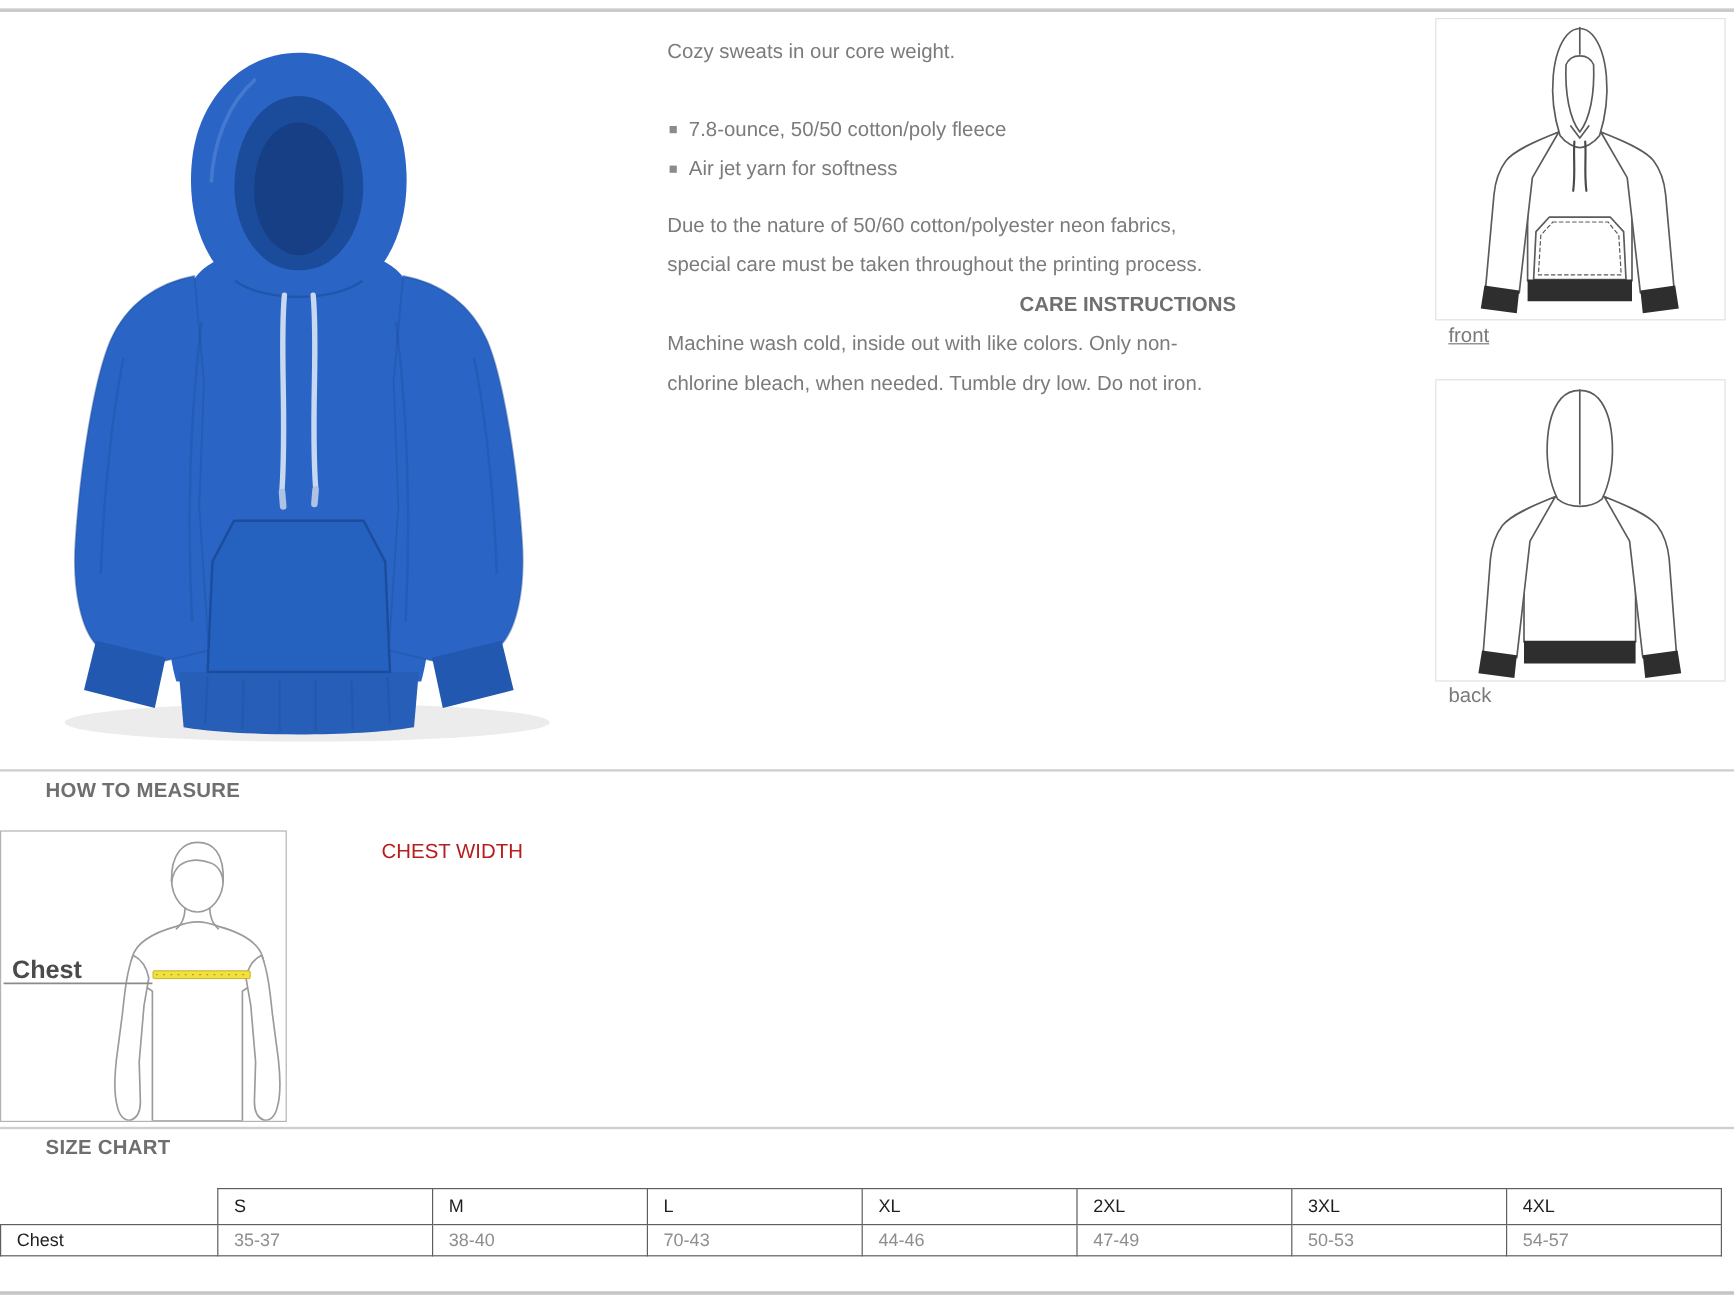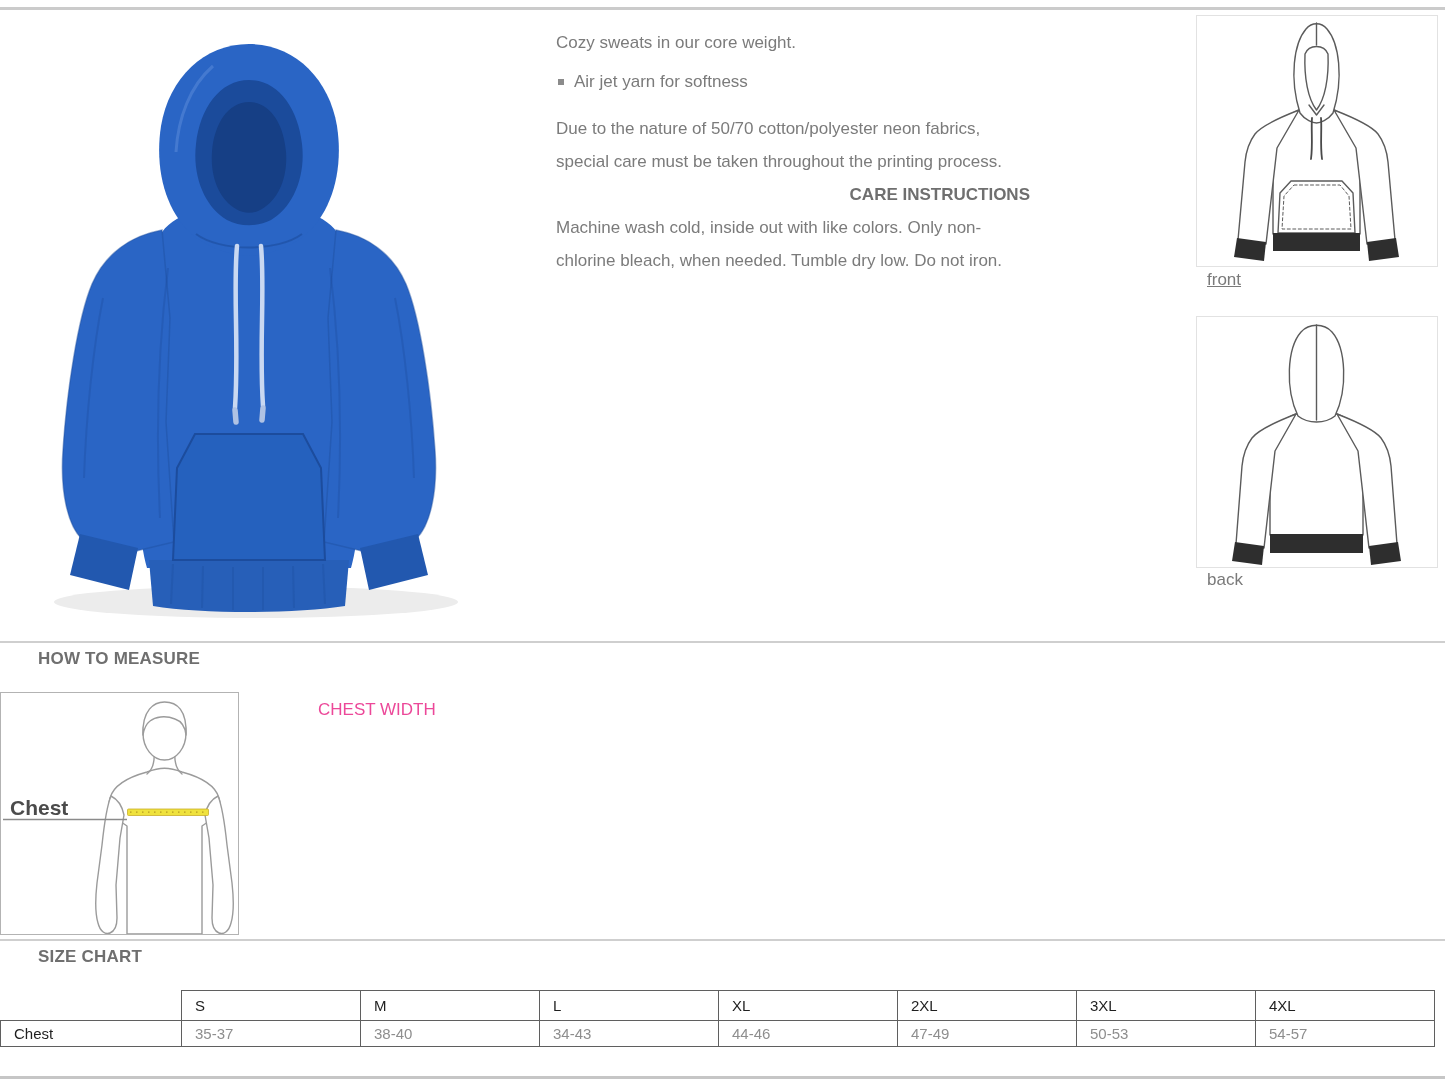--- a/index.html
+++ b/index.html
@@ -13,21 +13,21 @@
   #rule-measure{ top: 641px;  height: 2px; background:#cfcfcf; }
   #rule-size   { top: 939px;  height: 2px; background:#cfcfcf; }
   #rule-bottom { top: 1076px; height: 3px; background:#c6c6c6; }
 
   
   .photo { position: absolute; left: 8px; top: 18px; width: 482px; height: 614px; }
 
   
   .desc { position: absolute; left: 556px; top: 26px; width: 474px;
           font-size: 17px; line-height: 33px; color: #7b7b7b; }
-  .desc .intro { margin-bottom: 6px; }
+  .desc .intro { margin-bottom: 32px; }
   .desc ul { list-style: none; margin: 0 0 14px 0; }
   .desc li { position: relative; padding-left: 18px; line-height: 33px; }
   .desc li::before { content: ""; position: absolute; left: 2px; top: 14px;
                      width: 6px; height: 6px; background: #8b8b8b; }
   .desc .care-heading { font-weight: bold; color: #6f6f6f; text-align: right; }
 
   
   .thumb { position: absolute; left: 1196px; width: 242px; height: 252px;
            border: 1px solid #e2e2e2; background: #fff; }
   #thumb-front { top: 15px; }
@@ -40,21 +40,21 @@
   .section-heading { position: absolute; left: 3px; font-size: 17px;
                      font-weight: bold; color: #6f6f6f; letter-spacing: .2px; margin-left: 35px; }
   #measure-heading { top: 649px; }
   #size-heading    { top: 947px; }
 
   
   .diagram { position: absolute; left: 0; top: 692px; width: 239px; height: 243px;
              border: 1px solid #b3b3b3; background: #fff; }
   .chest-width { position: absolute; left: 318px; top: 694px; width: 515px;
                  font-size: 17px; line-height: 32px; color: #7b7b7b; }
-  .chest-width .cw-title { color: #ec4899; margin-bottom: 4px; }
+  .chest-width .cw-title { color: #b91c1c; margin-bottom: 4px; }
 
   
   .size-table { position: absolute; left: 0; top: 990px; border-collapse: collapse;
                 table-layout: fixed; font-size: 15px; }
   .size-table th, .size-table td { text-align: left; padding: 0 0 0 13px;
                                    border: 1px solid #5f5f5f; font-weight: normal; }
   .size-table th { height: 30px; color: #1f1f1f; background: #fff; }
   .size-table td { height: 26px; color: #8e8e8e; }
   .size-table th.blank { border: none; background: transparent; }
   .size-table td.rowlabel { color: #1f1f1f; }
@@ -110,23 +110,24 @@
     <g stroke="#AFC2E4" stroke-width="5.5" stroke-linecap="round">
       <path d="M 227,392 L 228,404"></path>
       <path d="M 255,390 L 254,402"></path>
     </g>
   </svg>
 </div>
 
 <div class="desc">
   <p class="intro">Cozy sweats in our core weight.</p>
   <ul>
+    <li>7.8-ounce, 50/50 cotton/poly fleece</li>
     <li>Air jet yarn for softness</li>
   </ul>
-  <p>Due to the nature of 50/70 cotton/polyester neon fabrics, special care must be taken throughout the printing process.</p>
+  <p>Due to the nature of 50/60 cotton/polyester neon fabrics, special care must be taken throughout the printing process.</p>
   <p class="care-heading">CARE INSTRUCTIONS</p>
   <p>Machine wash cold, inside out with like colors. Only non-chlorine bleach, when needed. Tumble dry low. Do not iron.</p>
 </div>
 
 <div class="thumb" id="thumb-front">
   <svg width="240" height="250" viewBox="0 0 240 250">
     <g transform="translate(24,2)" stroke="#5b5b5b" stroke-width="1.4" stroke-linejoin="round" stroke-linecap="round" fill="#ffffff">
       <path d="M 78,92 C 85,87 106,87 113,92 C 127,98 136,109 139,125 L 139,216 L 52,216 L 52,125 C 55,109 64,98 78,92 Z"></path>
       <path d="M 78,92 C 60,99 41,107 34,116 C 28,124 25,134 24,144 L 17,222 L 45,226 L 56,130 Z"></path>
       <path d="M 113,92 C 131,99 150,107 157,116 C 163,124 166,134 167,144 L 174,222 L 146,226 L 135,130 Z"></path>
@@ -217,21 +218,21 @@
       <th>2XL</th>
       <th>3XL</th>
       <th>4XL</th>
     </tr>
   </thead>
   <tbody>
     <tr>
       <td class="rowlabel">Chest</td>
       <td>35-37</td>
       <td>38-40</td>
-      <td>34-43</td>
+      <td>70-43</td>
       <td>44-46</td>
       <td>47-49</td>
       <td>50-53</td>
       <td>54-57</td>
     </tr>
   </tbody>
 </table>
 
 <div class="rule" id="rule-bottom"></div>
 

